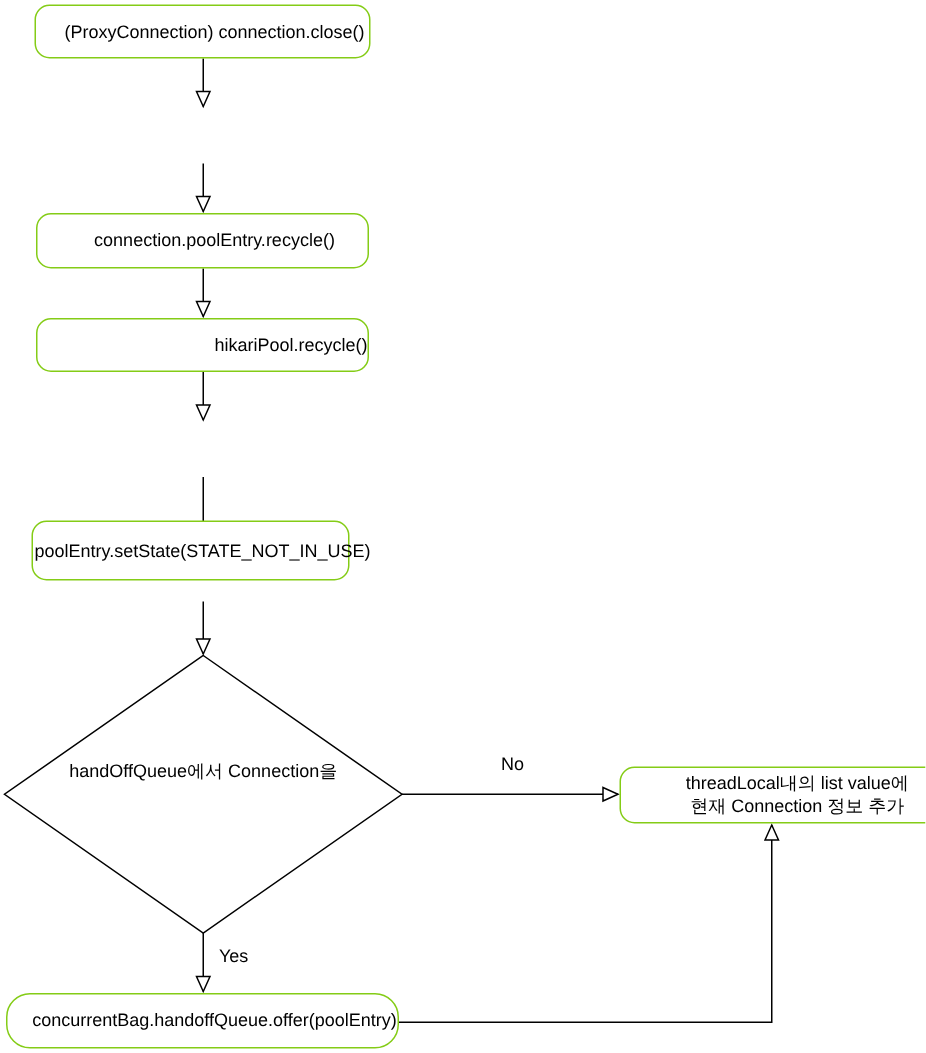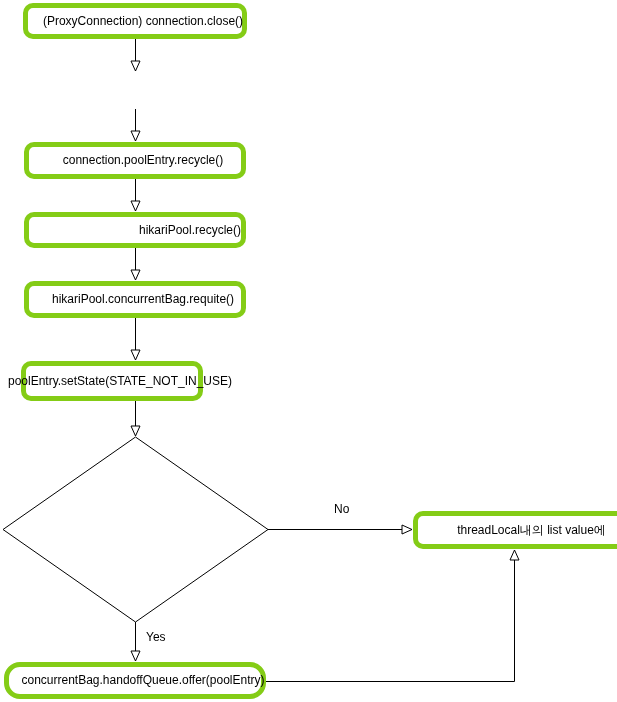--- a/index.html
+++ b/index.html
@@ -19,21 +19,21 @@
   svg.wires {
     position: absolute;
     left: 0;
     top: 0;
     z-index: 1;
   }
   .node {
     position: absolute;
     box-sizing: border-box;
     background: #ffffff;
-    border: 5px solid #84cc16;
+    border: 1px solid #84cc16;
     border-radius: 10px;
     display: flex;
     flex-direction: column;
     align-items: center;
     justify-content: center;
     font-size: 12px;
     line-height: 15px;
     text-align: center;
     white-space: nowrap;
     z-index: 2;
@@ -59,21 +59,21 @@
     white-space: nowrap;
   }
   .decision-text span { display: block; }
 
   
   .n-proxy-close   { left: 23px;  top: 3px;   width: 224px; height: 36px; }
   .n-open-stmt     { left: 24px;  top: 72px;  width: 222px; height: 37px; }
   .n-pe-recycle    { left: 24px;  top: 142px; width: 222px; height: 37px; }
   .n-hp-recycle    { left: 24px;  top: 212px; width: 222px; height: 36px; align-items: flex-end; }
   .n-cb-requite    { left: 24px;  top: 281px; width: 222px; height: 37px; }
-  .n-set-state     { left: 21px;  top: 361px; width: 182px; height: 40px; }
+  .n-set-state     { left: 21px;  top: 347px; width: 212px; height: 40px; }
   .n-thread-local  { left: 413px; top: 511px; width: 221px; height: 38px; }
   .n-handoff-offer { left: 4px;   top: 662px; width: 262px; height: 37px; border-radius: 16px; }
 
   .l-no  { left: 334px; top: 503px; }
   .l-yes { left: 146px; top: 631px; }
 </style>
 </head>
 <body>
 
 <div class="canvas">
@@ -107,33 +107,32 @@
 
 
   <div class="node n-pe-recycle">
     <span>connection.poolEntry.recycle()</span>
   </div>
 
   <div class="node n-hp-recycle">
     <span>hikariPool.recycle()</span>
   </div>
 
-  <div class="node n-cb-requite">
-    <span>hikariPool.concurrentBag.requite()</span>
-  </div>
 
   <div class="node n-set-state">
     <span>poolEntry.setState(STATE_NOT_IN_USE)</span>
   </div>
 
   <div class="decision-text">
+    <span>handOffQueue에서 Connection을</span>
   </div>
 
   <div class="node n-thread-local">
     <span>threadLocal내의 list value에</span>
+    <span>현재 Connection 정보 추가</span>
   </div>
 
   <div class="node n-handoff-offer">
     <span>concurrentBag.handoffQueue.offer(poolEntry)</span>
   </div>
 
   <span class="free-label l-no">No</span>
   <span class="free-label l-yes">Yes</span>
 
 </div>

